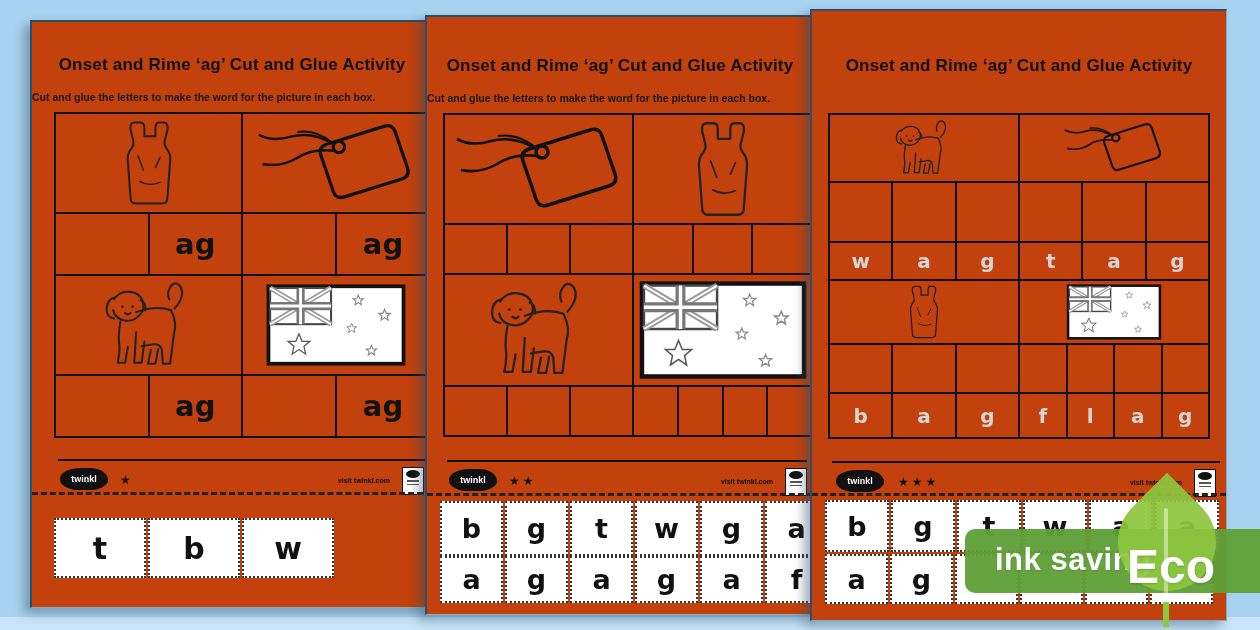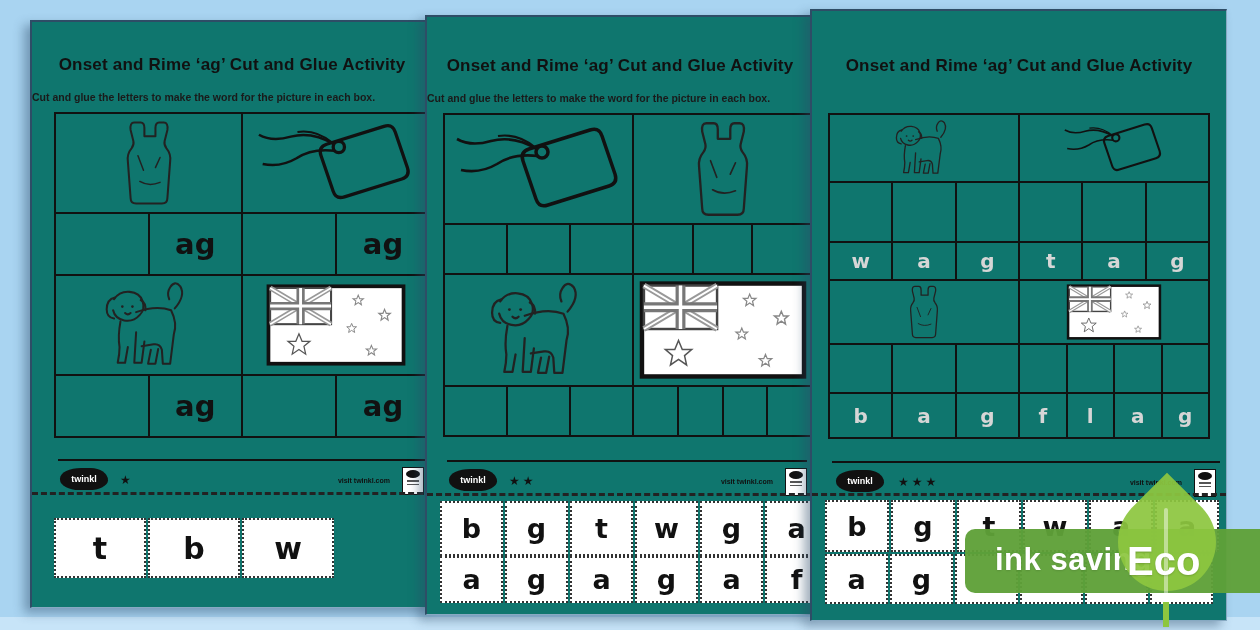--- a/index.html
+++ b/index.html
@@ -1,20 +1,20 @@
 <!DOCTYPE html>
 <html><head>
 <meta charset="utf-8">
 <style>
   html,body{margin:0;padding:0;}
   body{width:1260px;height:630px;position:relative;overflow:hidden;
        background:#a9d4f1;font-family:"Liberation Sans",sans-serif;}
   #floor{position:absolute;left:0;top:617px;width:1260px;height:13px;background:#c7e4f8;z-index:0;}
 
-  .page{position:absolute;background:#0f766e;border:1px solid #87a9c2;
+  .page{position:absolute;background:#c2410c;border:1px solid #87a9c2;
         border-top:2px solid #2e4d66;border-left:2px solid #2e4d66;
         box-shadow:-6px 5px 10px rgba(45,75,105,.45);}
   #page1{left:30px;top:20px;width:400px;height:585px;z-index:1;}
   #page2{left:425px;top:15px;width:386px;height:597px;z-index:2;}
   #page3{left:810px;top:9px;width:414px;height:609px;z-index:3;}
 
   .p-title{position:absolute;left:0;right:0;text-align:center;font-weight:bold;
            color:#111;font-size:17px;letter-spacing:.2px;}
   .p-instr{position:absolute;left:0;right:0;text-align:left;font-weight:bold;
            color:#1a1a1a;font-size:10.5px;}
@@ -60,21 +60,21 @@
               background:rgba(95,160,56,.96);border-radius:10px 0 0 10px;z-index:5;}
   #eco-ink{position:absolute;left:30px;top:13px;font-size:31px;color:#fff;font-weight:bold;
            letter-spacing:.5px;text-shadow:0 1px 2px rgba(0,0,0,.12);}
   #eco-leaf{position:absolute;left:1118px;top:493px;width:98px;height:98px;
             background:rgba(141,198,63,.93);border-radius:0 50% 50% 50%;
             transform:rotate(45deg);z-index:6;}
   #leaf-vein{position:absolute;left:1164px;top:508px;width:4px;height:96px;
              background:rgba(255,255,255,.45);border-radius:2px;z-index:6;}
   #leaf-stem{position:absolute;left:1163px;top:602px;width:6px;height:25px;
              background:#8dc63f;z-index:6;}
-  #eco-text{position:absolute;left:1127px;top:539px;font-size:40px;font-weight:bold;
+  #eco-text{position:absolute;left:1127px;top:539px;font-size:48px;font-weight:bold;
             color:#fff;z-index:7;text-shadow:0 1px 2px rgba(0,0,0,.18);}
 </style>
 </head>
 <body>
 
 <svg width="0" height="0" style="position:absolute">
   <defs>
     <symbol id="sym-bag" viewBox="0 0 80 100">
       <g fill="none" stroke="#222" stroke-width="2.2" stroke-linejoin="round" stroke-linecap="round">
         <path d="M24 6 q-5 0 -4 8 l3 12 q1 4 -2 8 q-5 6 -4 14 l3 40 q0 6 6 6 l28 0 q6 0 6 -6 l3 -40 q1 -8 -4 -14 q-3 -4 -2 -8 l3 -12 q1 -8 -4 -8 l-5 0 q-4 0 -4 6 l0 9 l-12 0 l0 -9 q0 -6 -4 -6 z"></path>

